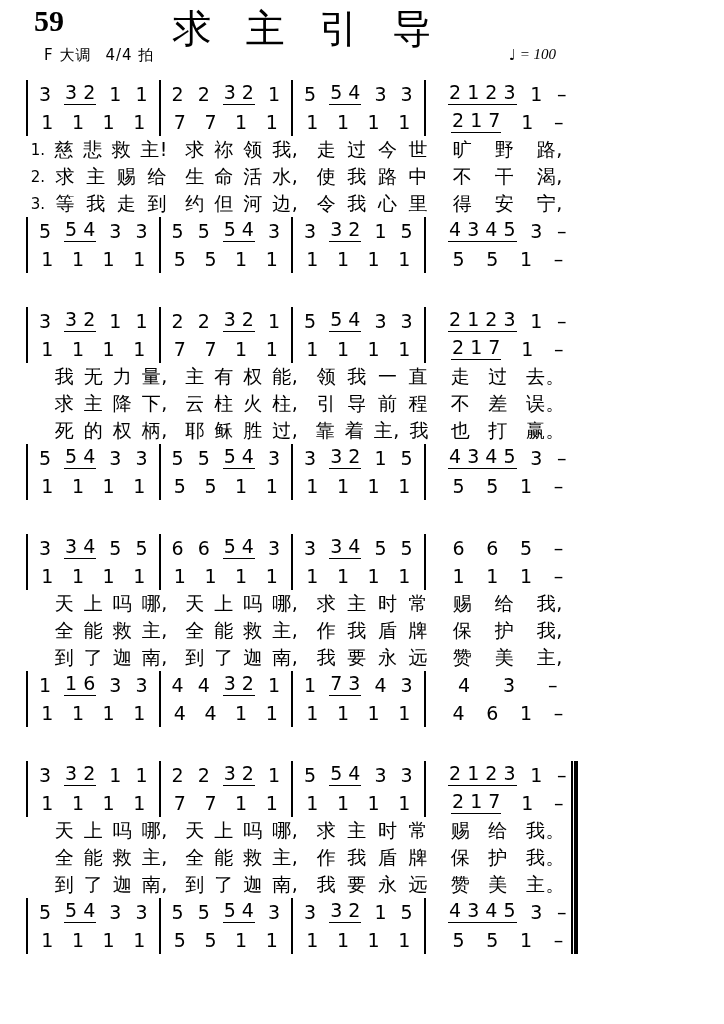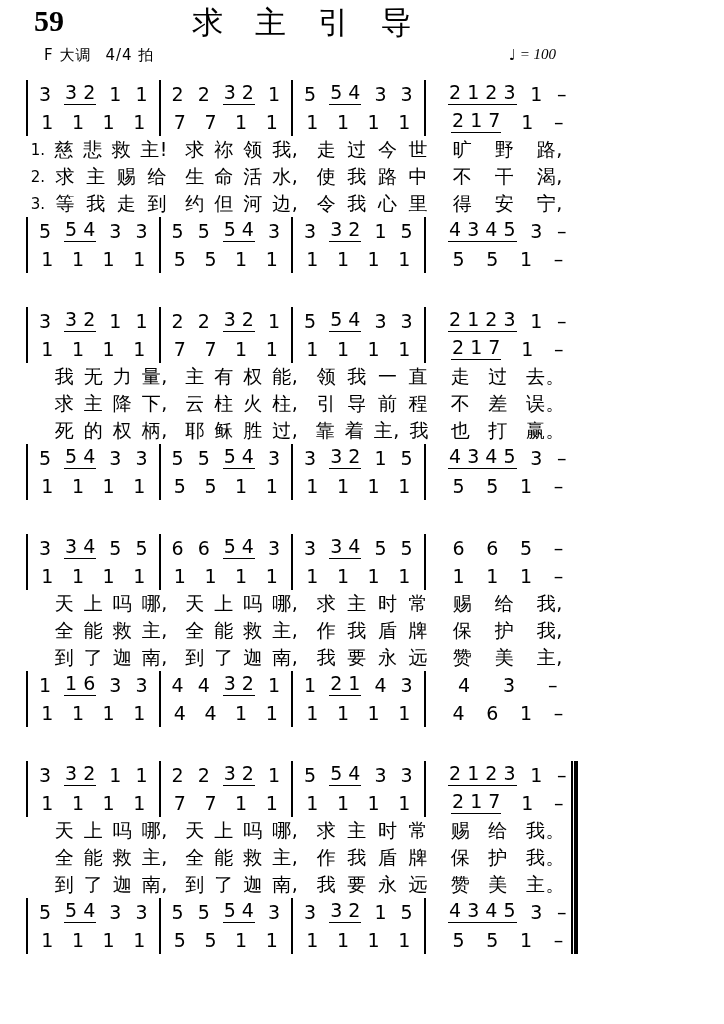--- a/index.html
+++ b/index.html
@@ -35,21 +35,21 @@
     font-size: 30px;
     font-weight: bold;
     font-family: "Liberation Serif", serif;
   }
   .hymn-title {
     position: absolute;
     left: 0;
     right: 0;
     top: 2px;
     text-align: center;
-    font-size: 31px;
+    font-size: 39px;
     letter-spacing: 11px;
     font-family: "DejaVu Sans", sans-serif;
     font-weight: 500;
     text-indent: 11px;
   }
   .meta-row {
     position: relative;
     height: 26px;
   }
   .key-meter {
@@ -752,21 +752,21 @@
           <span class="bar"></span>
           <div class="measure">
             <span class="note-cell">4</span>
             <span class="note-cell">4</span>
             <span class="note-cell beam">3 2</span>
             <span class="note-cell">1</span>
           </div>
           <span class="bar"></span>
           <div class="measure">
             <span class="note-cell">1</span>
-            <span class="note-cell beam">2 1</span>
+            <span class="note-cell beam">7 3</span>
             <span class="note-cell">4</span>
             <span class="note-cell">3</span>
           </div>
           <span class="bar"></span>
           <div class="measure wide">
             <span class="note-cell">4</span>
             <span class="note-cell">3</span>
             <span class="note-cell">–</span>
           </div>
         </div>

